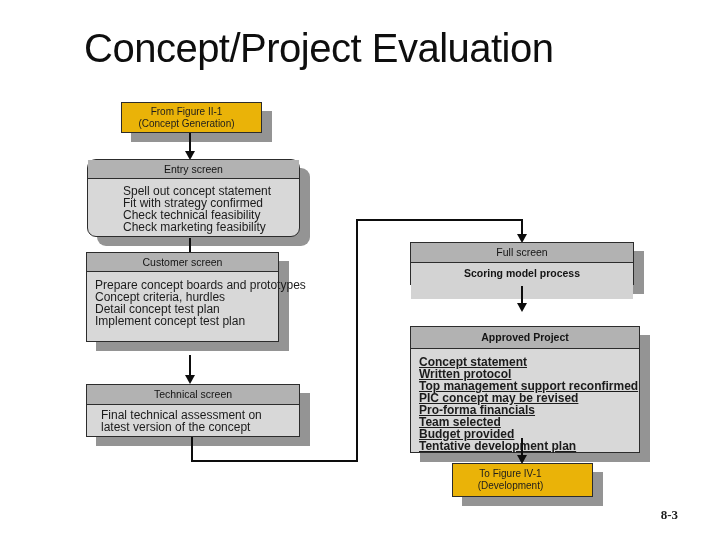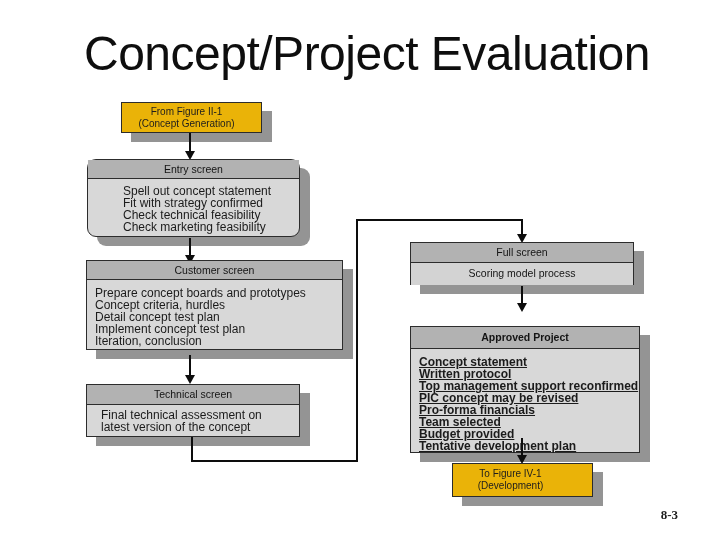--- a/index.html
+++ b/index.html
@@ -2,41 +2,41 @@
 <html><head>
 <meta charset="utf-8">
 <style>
   html,body{margin:0;padding:0;background:#e8e8e8;}
   .slide{
     position:relative;width:720px;height:540px;background:#ffffff;
     overflow:hidden;font-family:"Liberation Sans",sans-serif;color:#1d1d1d;
   }
   .title{
     position:absolute;left:84px;top:26px;margin:0;
-    font-size:48px;font-weight:400;color:#0e0e0e;letter-spacing:-0.5px;
+    font-size:40px;font-weight:400;color:#0e0e0e;letter-spacing:-0.5px;
     white-space:nowrap;
   }
   
   .box{
     position:absolute;box-sizing:border-box;border:1px solid #2c2c2c;
     box-shadow:10px 9px 0 0 #949494;background:#d8d8d8;
   }
   .whitebox{background:#eab308;font-size:10px;line-height:12px;text-align:center;}
   .band{
     box-sizing:border-box;background:#b2b2b2;border-bottom:1px solid #2c2c2c;
     text-align:center;font-size:10.5px;color:#141414;
   }
   .band.b19{height:19px;line-height:18px;}
   .band.b20{height:20px;line-height:19px;}
   .band.b22{height:22px;line-height:21px;font-weight:bold;}
   .body{box-sizing:border-box;font-size:12px;line-height:12px;color:#1b1b1b;}
   .body .li{white-space:nowrap;}
   .subband{
     box-sizing:border-box;background:#d3d3d3;text-align:center;
-    font-size:10.5px;height:22px;line-height:21px;color:#141414;
+    font-size:10.5px;height:36px;line-height:21px;color:#141414;font-weight:bold;
   }
   
   .seg{position:absolute;background:#0d0d0d;}
   .arrow{position:absolute;width:10px;}
   .arrow .shaft{position:absolute;left:4px;top:0;width:2px;background:#0d0d0d;}
   .arrow .head{
     position:absolute;left:0;bottom:0;width:0;height:0;
     border-left:5px solid transparent;border-right:5px solid transparent;
     border-top:9px solid #0d0d0d;
   }
@@ -72,28 +72,27 @@
         <div class="li">Check technical feasibility</div>
         <div class="li">Check marketing feasibility</div>
       </div>
     </div>
 
     <div class="arrow" style="left:185px;top:238px;height:26px;">
       <div class="shaft" style="height:18px;"></div>
         <div class="head"></div>
     </div>
 
-    <div class="box" style="left:86px;top:260px;width:257px;height:90px;">
+    <div class="box" style="left:86px;top:252px;width:193px;height:90px;">
       <div class="band b19">Customer screen</div>
       <div class="body" style="padding:7px 0 0 8px;">
         <div class="li">Prepare concept boards and prototypes</div>
         <div class="li">Concept criteria, hurdles</div>
         <div class="li">Detail concept test plan</div>
         <div class="li">Implement concept test plan</div>
-        <div class="li">Iteration, conclusion</div>
       </div>
     </div>
 
     <div class="arrow" style="left:185px;top:355px;height:29px;">
       <div class="shaft" style="height:21px;"></div>
         <div class="head"></div>
     </div>
 
     <div class="box" style="left:86px;top:384px;width:214px;height:53px;">
       <div class="band b20">Technical screen</div>

